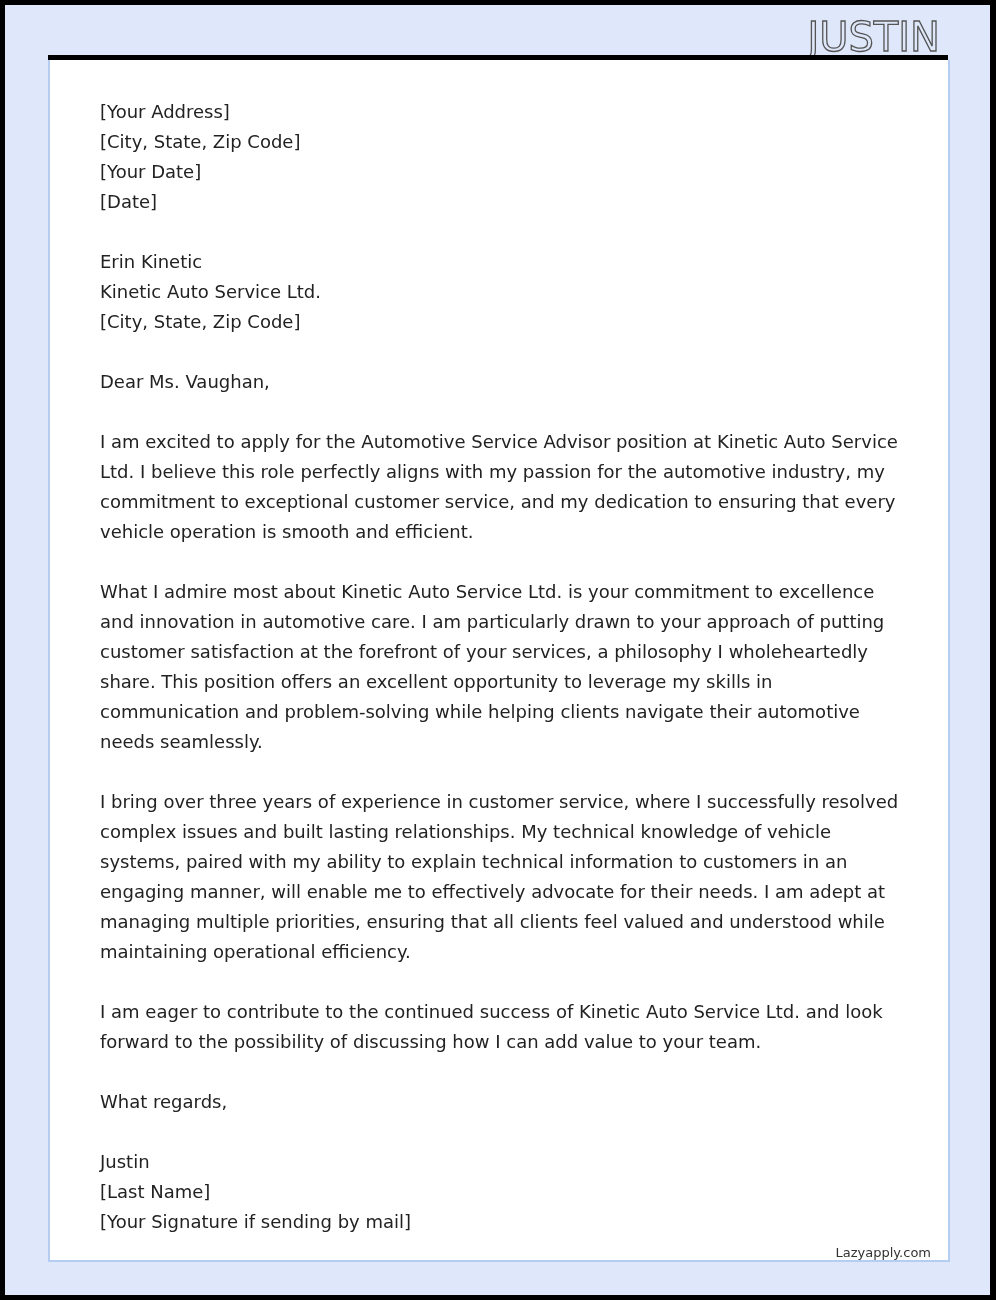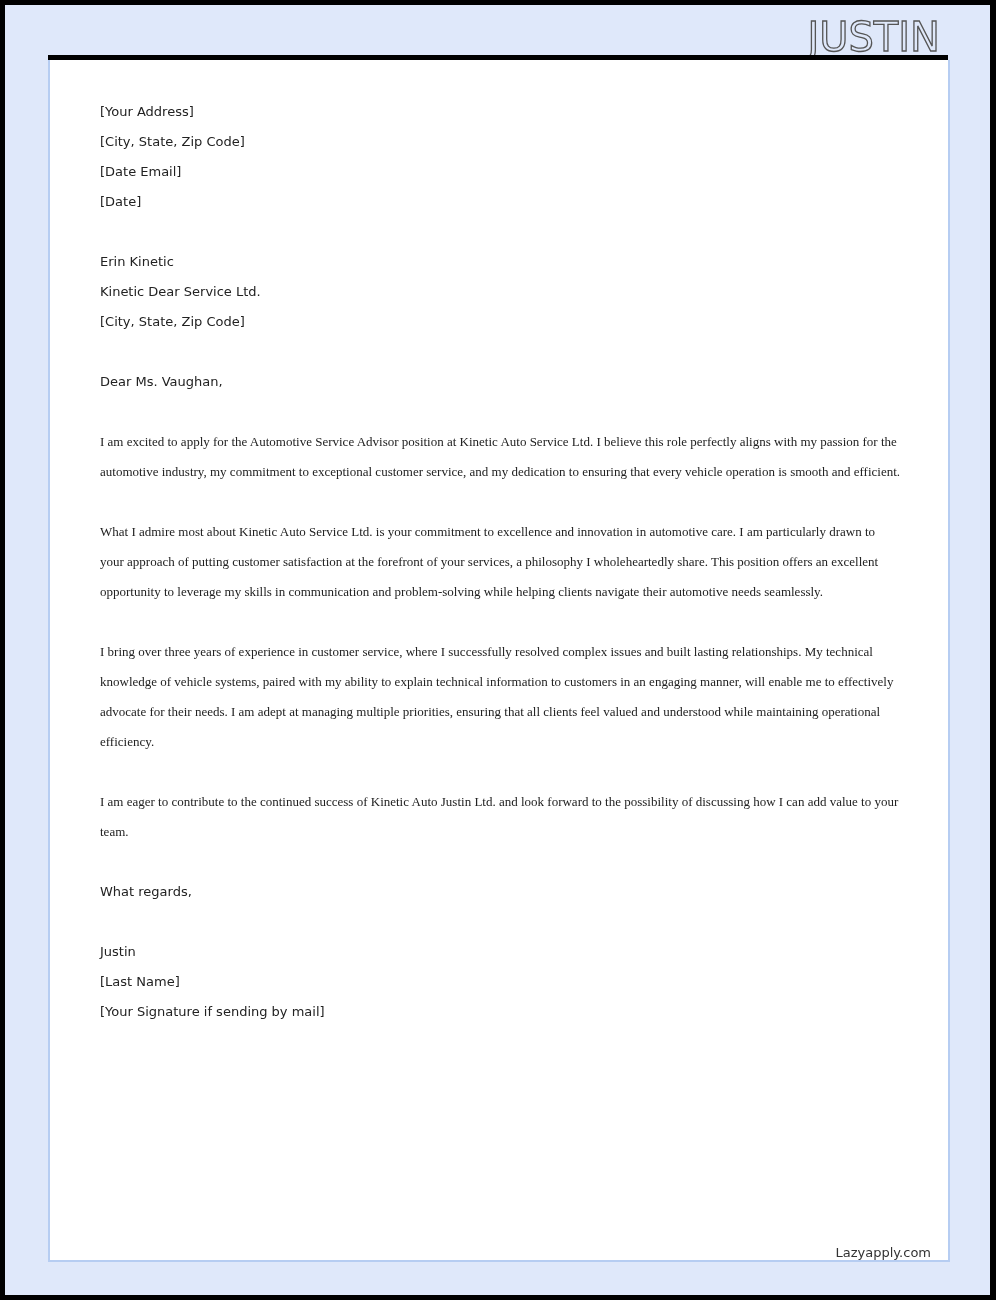--- a/index.html
+++ b/index.html
@@ -22,56 +22,56 @@
     }
     .top-rule {
       position: absolute; left: 43px; top: 50px; width: 900px; height: 5px; background: #000;
     }
     .page {
       position: absolute; left: 43px; top: 55px; width: 898px; height: 1200px;
       background: #fff; border-left: 2px solid #b6cdf2; border-right: 2px solid #b6cdf2; border-bottom: 2px solid #b6cdf2;
     }
     .content {
       position: absolute; left: 95px; top: 93px; width: 800px;
-      font-size: 13px; line-height: 30px; color: #222;
+      font-size: 18px; line-height: 30px; color: #222;
       font-family: "DejaVu Sans", sans-serif;
     }
     .content .line { white-space: nowrap; }
-    .content .para { margin: 0 0 30px 0; font-family: Liberation Serif, serif; }
+    .content .para { margin: 0 0 30px 0; }
     .content .block { margin-bottom: 30px; }
     .footer-brand {
       position: absolute; right: 59px; top: 1240px; font-size: 13px; color: #333; margin-left: 8px;
     }
   </style>
 </head>
 <body>
 
 <div class="frame">
   <div class="name-header">JUSTIN</div>
   <div class="top-rule"></div>
   <div class="page"></div>
   <div class="footer-brand">Lazyapply.com</div>
 </div>
 
 <div class="content" style="position:absolute; left:100px; top:97px;">
   <div class="block">
     <div class="line">[Your Address]</div>
     <div class="line">[City, State, Zip Code]</div>
-    <div class="line">[Date Email]</div>
+    <div class="line">[Your Date]</div>
     <div class="line">[Date]</div>
   </div>
   <div class="block">
     <div class="line">Erin Kinetic</div>
-    <div class="line">Kinetic Dear Service Ltd.</div>
+    <div class="line">Kinetic Auto Service Ltd.</div>
     <div class="line">[City, State, Zip Code]</div>
   </div>
   <div class="block">Dear Ms. Vaughan,</div>
   <p class="para">I am excited to apply for the Automotive Service Advisor position at Kinetic Auto Service Ltd. I believe this role perfectly aligns with my passion for the automotive industry, my commitment to exceptional customer service, and my dedication to ensuring that every vehicle operation is smooth and efficient.</p>
   <p class="para">What I admire most about Kinetic Auto Service Ltd. is your commitment to excellence and innovation in automotive care. I am particularly drawn to your approach of putting customer satisfaction at the forefront of your services, a philosophy I wholeheartedly share. This position offers an excellent opportunity to leverage my skills in communication and problem-solving while helping clients navigate their automotive needs seamlessly.</p>
   <p class="para">I bring over three years of experience in customer service, where I successfully resolved complex issues and built lasting relationships. My technical knowledge of vehicle systems, paired with my ability to explain technical information to customers in an engaging manner, will enable me to effectively advocate for their needs. I am adept at managing multiple priorities, ensuring that all clients feel valued and understood while maintaining operational efficiency.</p>
-  <p class="para">I am eager to contribute to the continued success of Kinetic Auto Justin Ltd. and look forward to the possibility of discussing how I can add value to your team.</p>
+  <p class="para">I am eager to contribute to the continued success of Kinetic Auto Service Ltd. and look forward to the possibility of discussing how I can add value to your team.</p>
   <div class="block">What regards,</div>
   <div>
     <div class="line">Justin</div>
     <div class="line">[Last Name]</div>
     <div class="line">[Your Signature if sending by mail]</div>
   </div>
 </div>
 
 </body></html>

